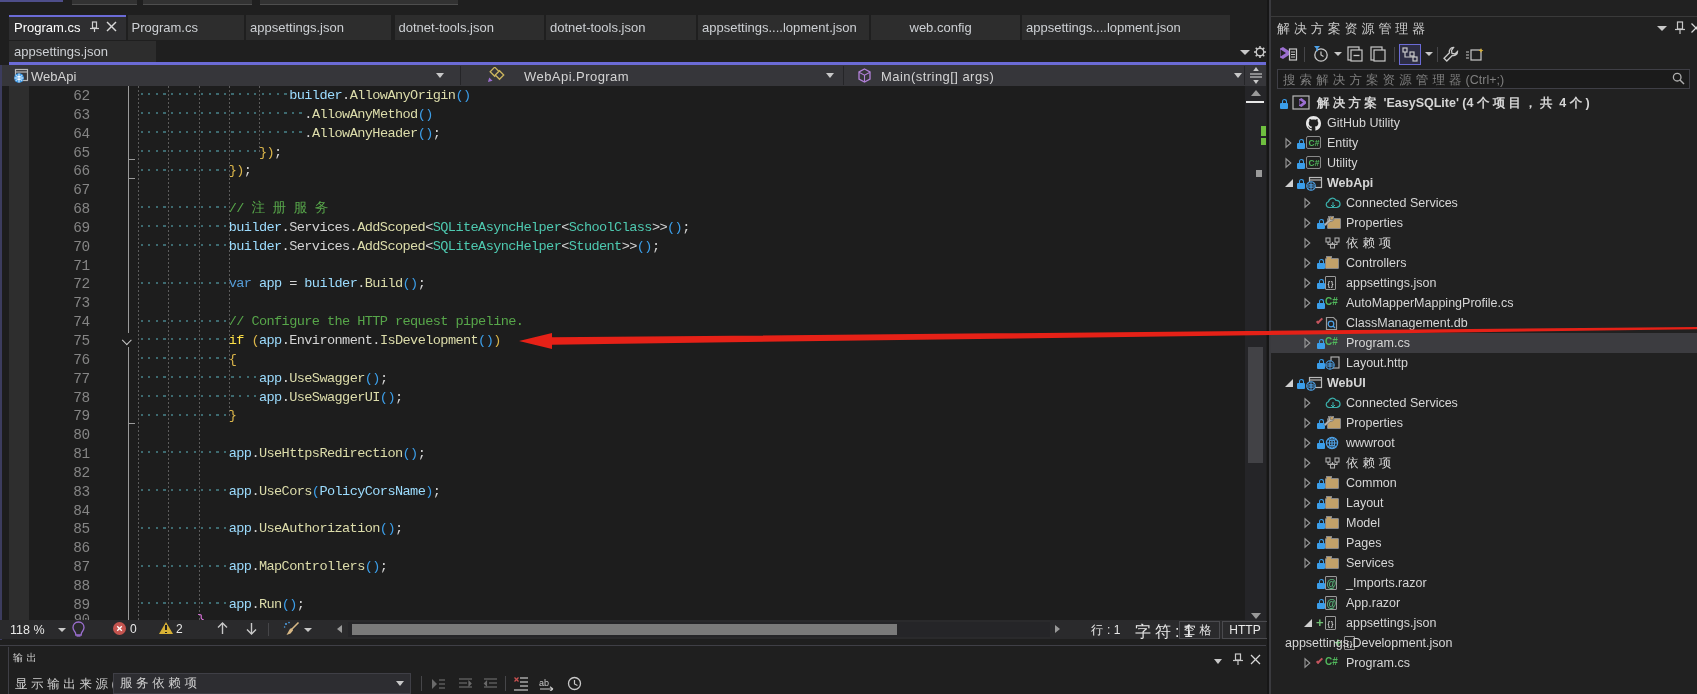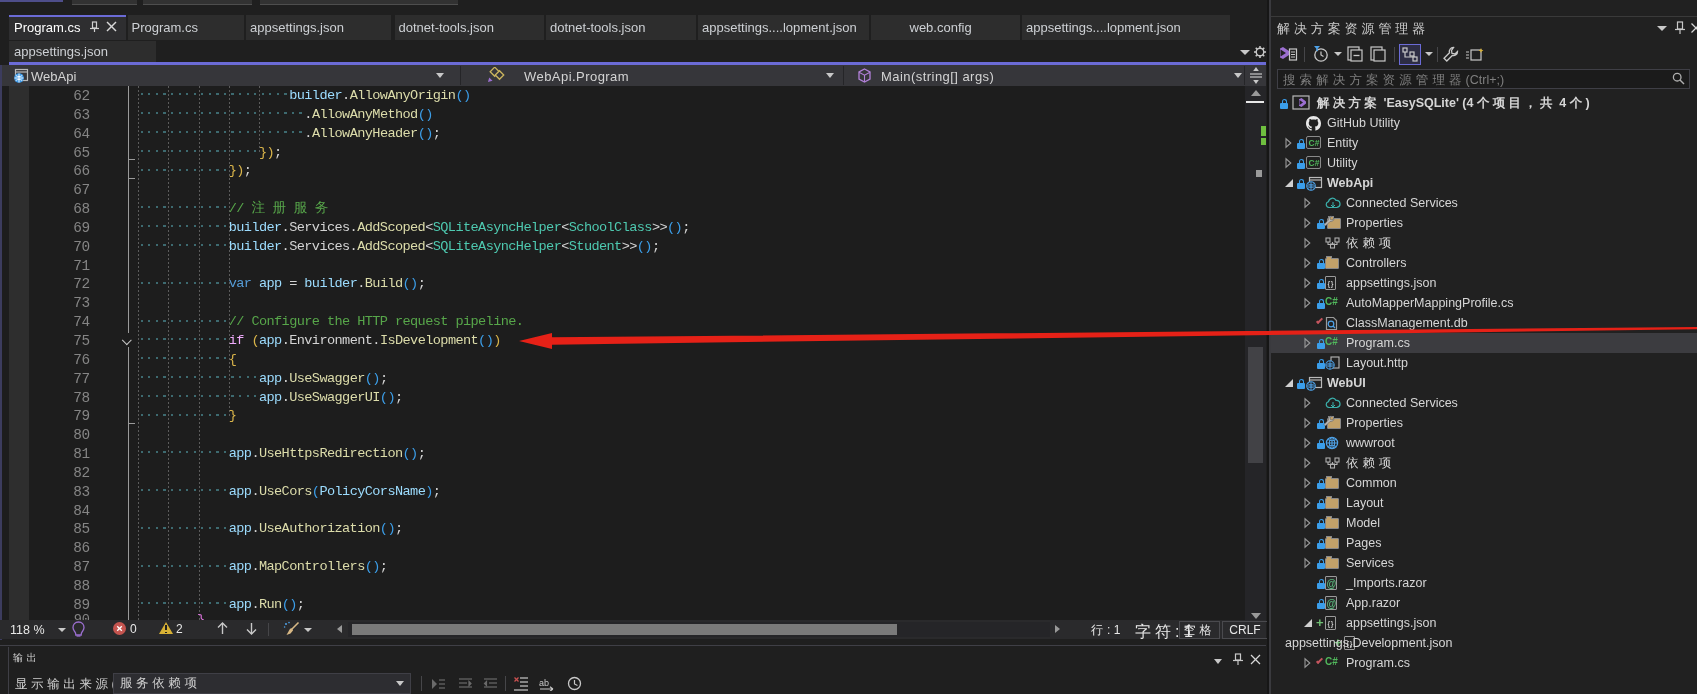--- a/index.html
+++ b/index.html
@@ -1,20 +1,20 @@
 <!DOCTYPE html>
 <html><head><meta charset="utf-8"><style>
 *{margin:0;padding:0;box-sizing:border-box}
 html,body{width:1697px;height:694px;background:#1f1f1f;overflow:hidden;font-family:"Liberation Sans",sans-serif}
 .a{position:absolute}
 .tab{position:absolute;top:15px;height:25px;background:#2d2d2d;color:#cdd0d4;font-size:13px;line-height:25px;padding-left:5px;white-space:nowrap}
 .cjk{letter-spacing:var(--ls,3.25px)}
 #code,#lnums{font-family:"Liberation Mono",monospace;font-size:13.6px;letter-spacing:-0.602px;line-height:18.85px;white-space:pre;color:#d4d4d4}
 #lnums{font-size:14.4px;letter-spacing:-0.2px}
-.b{color:#9cdcfe}.m{color:#dcdcaa}.k{color:#569cd6}.i{color:#f0abfc}.t{color:#4ec9b0}.p{color:#d4d4d4}.g{color:#57a64a}.au{color:#d9b44a}.ab{color:#3c9ee8}
+.b{color:#9cdcfe}.m{color:#dcdcaa}.k{color:#569cd6}.i{color:#fde047}.t{color:#4ec9b0}.p{color:#d4d4d4}.g{color:#57a64a}.au{color:#d9b44a}.ab{color:#3c9ee8}
 .w{display:inline-block;height:12px;vertical-align:middle;margin-top:-2px;background:repeating-linear-gradient(to right,transparent 0 2.7px,#3d6a70 2.7px 4.9px,transparent 4.9px 7.56px) 0 50%/100% 2px no-repeat}
 .g1{position:absolute;width:1px;background:repeating-linear-gradient(to bottom,#5c5c5c 0 2px,transparent 2px 4px)}
 .row{position:absolute;left:1271px;width:426px;height:20px;font-size:12.5px;color:#d6d6d6;line-height:20px}
 .lk{position:absolute;width:8px;height:6px;background:#3b9eea;border-radius:1px}
 .lk i{display:block;width:5px;height:5px;border:1.4px solid #3b9eea;border-bottom:none;border-radius:2.5px 2.5px 0 0;margin:-4.5px 0 0 1.5px}
 .chk{position:absolute;width:7px;height:3px;border-left:2px solid #c4555e;border-bottom:2px solid #c4555e;transform:rotate(-45deg)}
 .plus{position:absolute;color:#6fbf73;font-size:13px;font-weight:bold;line-height:10px}
 .fold{position:absolute;width:14px;height:11px;border:1px solid #888;background:#c2a169;border-radius:1px}
 .fold i{position:absolute;left:0;top:-3px;width:6px;height:3px;background:#c2a169;border:1px solid #888;border-bottom:none}
 .csf{position:absolute;font-weight:bold;font-size:10px;color:#51b85c;letter-spacing:0}
@@ -197,21 +197,21 @@
     <circle cx="1.6" cy="6" r="0.8" fill="#4ea2e8"></circle>
   </svg>
 <div class="a" style="left:304px;top:628px;width:0;height:0;border-left:4px solid transparent;border-right:4px solid transparent;border-top:4.5px solid #c8c8c8"></div>
 <div class="a" style="left:337px;top:625px;width:0;height:0;border-top:4.5px solid transparent;border-bottom:4.5px solid transparent;border-right:5px solid #999"></div>
 <div class="a" style="left:348px;top:622px;width:702px;height:15px;background:#252528"></div>
 <div class="a" style="left:352px;top:624px;width:545px;height:11px;background:#7a7a7a"></div>
 <div class="a" style="left:1055px;top:625px;width:0;height:0;border-top:4.5px solid transparent;border-bottom:4.5px solid transparent;border-left:5px solid #999"></div>
 <div class="a" style="left:1091px;top:622px;font-size:12px;color:#e8e8e8"><span class="cjk" style="--ls:4px">行</span>: 1</div>
 <div class="a" style="left:1135px;top:622px;font-size:16px;color:#e8e8e8"><span class="cjk" style="--ls:4px">字符</span>: 1</div>
 <div class="a" style="left:1179px;top:620.5px;width:41px;height:18px;border:1px solid #4a4a4e;font-size:12px;color:#e8e8e8;text-align:center;line-height:17px"><span class="cjk" style="--ls:4px">空格</span></div>
-<div class="a" style="left:1222px;top:620.5px;width:46px;height:18px;border:1px solid #4a4a4e;font-size:12px;color:#e8e8e8;text-align:center;line-height:17px">CRLF</div>
+<div class="a" style="left:1222px;top:620.5px;width:46px;height:18px;border:1px solid #4a4a4e;font-size:12px;color:#e8e8e8;text-align:center;line-height:17px">HTTP</div>
 <div class="a" style="left:0;top:645px;width:1266px;height:49px;background:#1f1f1f;border-top:1px solid #3f3f46"></div>
 <div class="a" style="left:8px;top:647px;width:1px;height:47px;background:#3f3f46"></div>
 <div class="a" style="left:13px;top:651px;font-size:10px;color:#d0d0d0"><span class="cjk" style="--ls:3.6px">输出</span></div>
 <div class="a" style="left:1214px;top:659px;width:0;height:0;border-left:4.5px solid transparent;border-right:4.5px solid transparent;border-top:5px solid #c8c8c8"></div>
 <svg class="a" style="left:1233px;top:653px" width="10" height="13" viewBox="0 0 10 13">
     <g stroke="#c8c8c8" stroke-width="1.2" fill="none">
       <rect x="2.5" y="1" width="5" height="6"></rect>
       <line x1="0" y1="7.5" x2="10" y2="7.5"></line>
       <line x1="5" y1="8" x2="5" y2="12"></line>
     </g>

